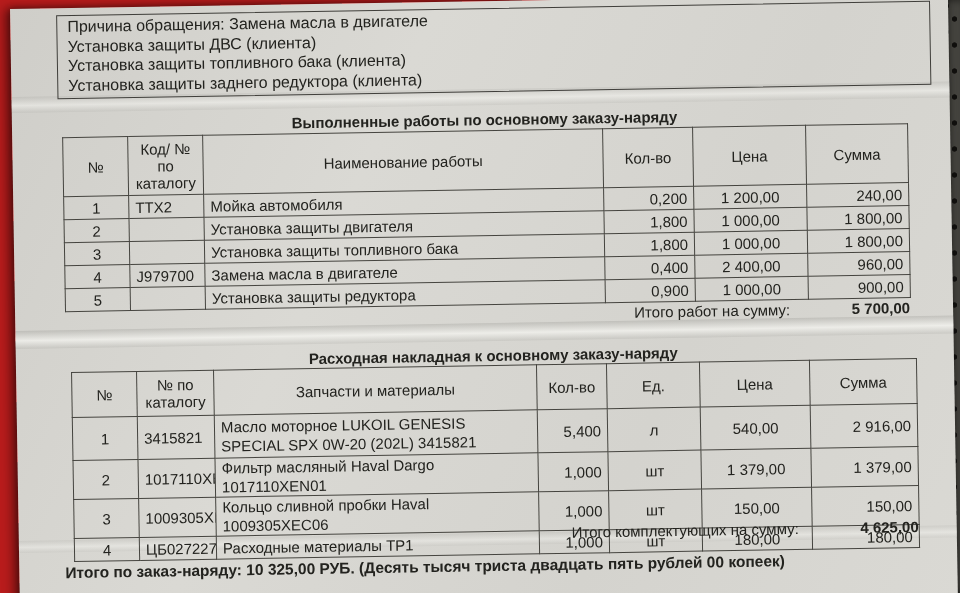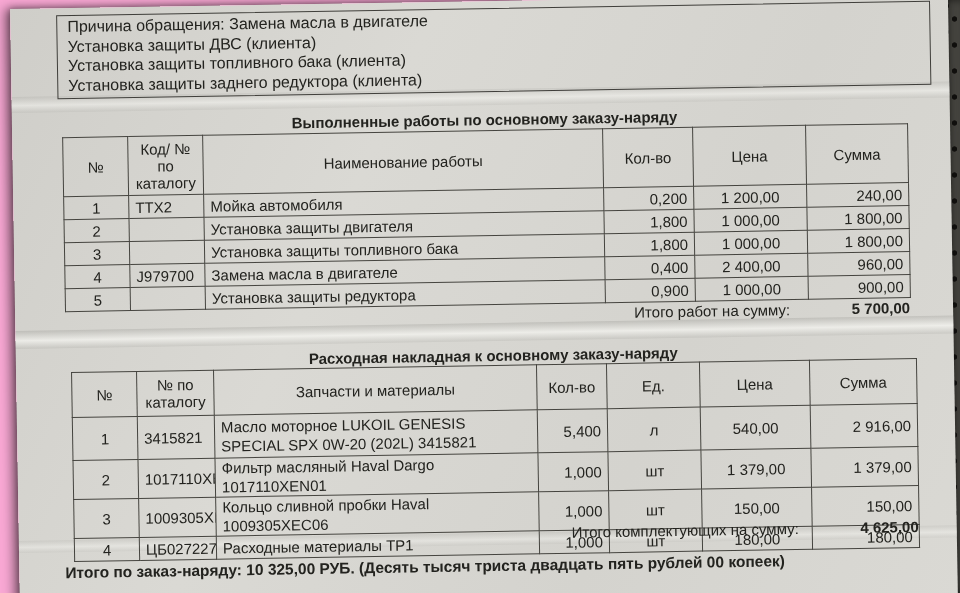--- a/index.html
+++ b/index.html
@@ -1,17 +1,17 @@
 <!DOCTYPE html>
 <html><head>
 <meta charset="utf-8">
 <style>
   html,body{margin:0;padding:0;background:#0e0e0c;}
   .scene{position:relative;width:960px;height:593px;overflow:hidden;
-         background:#f9a8d4;font-family:"Liberation Sans",sans-serif;}
+         background:#b91c1c;font-family:"Liberation Sans",sans-serif;}
   
   .seat{position:absolute;right:0;top:0;width:36px;height:100%;
         background-color:#45443f;
         background-image:radial-gradient(circle,#12110f 2.3px,transparent 3px),
                          radial-gradient(circle,#12110f 2.3px,transparent 3px);
         background-size:17px 26px;background-position:5px 6px,14px 19px;
         box-shadow:inset 6px 0 8px rgba(0,0,0,.55);}
   
   .paper{position:absolute;left:10px;top:9px;width:938px;height:612px;
          background:linear-gradient(115deg,#cfcec9 0%,#dad9d4 35%,#d4d3ce 68%,#dad9d4 100%);

